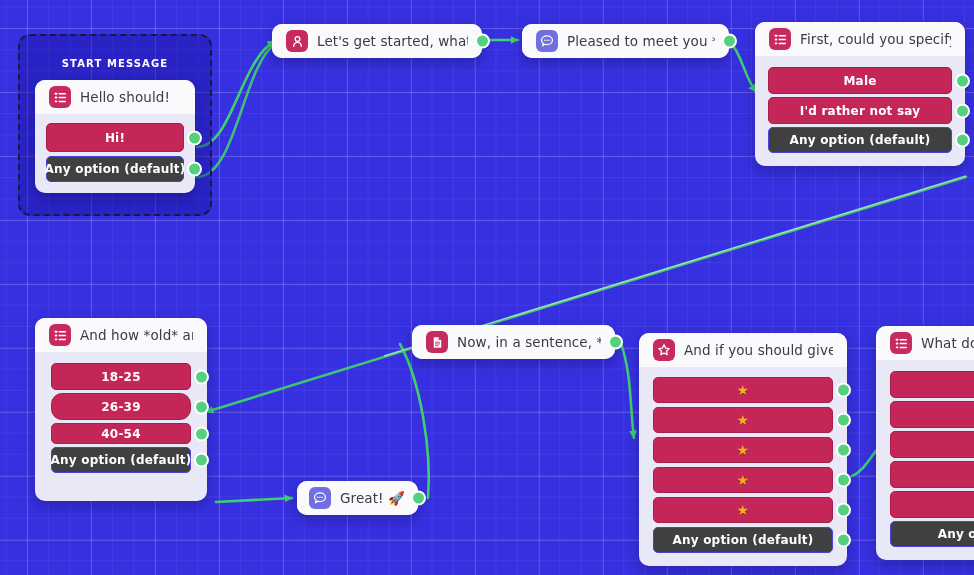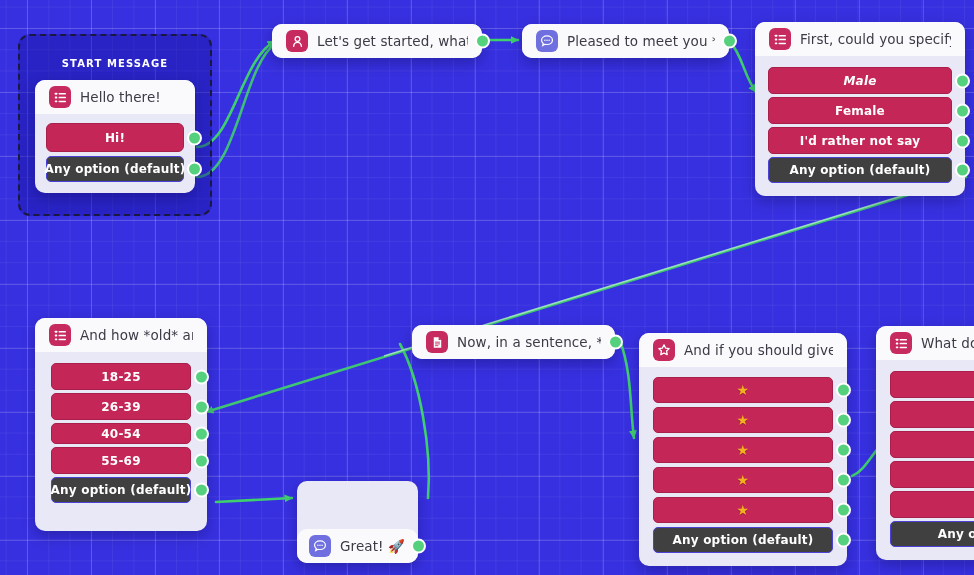--- a/index.html
+++ b/index.html
@@ -152,24 +152,24 @@
       <span class="ico ico-crimson">
         <svg width="13" height="13" viewBox="0 0 16 16">
           <rect x="1" y="2.2" width="3" height="2.3" rx="0.6" fill="#fff"></rect>
           <rect x="5.6" y="2.5" width="9.2" height="1.8" rx="0.8" fill="#fff"></rect>
           <rect x="1" y="6.9" width="3" height="2.3" rx="0.6" fill="#fff"></rect>
           <rect x="5.6" y="7.2" width="9.2" height="1.8" rx="0.8" fill="#fff"></rect>
           <rect x="1" y="11.6" width="3" height="2.3" rx="0.6" fill="#fff"></rect>
           <rect x="5.6" y="11.9" width="9.2" height="1.8" rx="0.8" fill="#fff"></rect>
         </svg>
       </span>
-      <span class="node-title">Hello there!</span>
+      <span class="node-title">Hello should!</span>
     </div>
     <div class="node-body">
-      <div class="opt opt-crimson" style="height:29px;border-radius:6px;">
+      <div class="opt opt-crimson" style="height:29px;">
         <span>Hi!</span>
         <span class="dot at-right"></span>
       </div>
       <div class="opt opt-default" style="height:26px;">
         <span>Any option (default)</span>
         <span class="dot at-right"></span>
       </div>
     </div>
   </div>
 
@@ -211,26 +211,22 @@
           <rect x="5.6" y="2.5" width="9.2" height="1.8" rx="0.8" fill="#fff"></rect>
           <rect x="1" y="6.9" width="3" height="2.3" rx="0.6" fill="#fff"></rect>
           <rect x="5.6" y="7.2" width="9.2" height="1.8" rx="0.8" fill="#fff"></rect>
           <rect x="1" y="11.6" width="3" height="2.3" rx="0.6" fill="#fff"></rect>
           <rect x="5.6" y="11.9" width="9.2" height="1.8" rx="0.8" fill="#fff"></rect>
         </svg>
       </span>
       <span class="node-title">First, could you specify you...</span>
     </div>
     <div class="node-body" style="padding:11px 13px 13px 13px;">
-      <div class="opt opt-crimson" style="height:27px;margin-bottom:3px;font-style:italic;">
+      <div class="opt opt-crimson" style="height:27px;margin-bottom:3px;">
         <span>Male</span>
-        <span class="dot at-right"></span>
-      </div>
-      <div class="opt opt-crimson" style="height:27px;margin-bottom:3px;">
-        <span>Female</span>
         <span class="dot at-right"></span>
       </div>
       <div class="opt opt-crimson" style="height:27px;margin-bottom:3px;">
         <span>I'd rather not say</span>
         <span class="dot at-right"></span>
       </div>
       <div class="opt opt-default" style="height:26px;">
         <span>Any option (default)</span>
         <span class="dot at-right"></span>
       </div>
@@ -249,30 +245,26 @@
           <rect x="5.6" y="11.9" width="9.2" height="1.8" rx="0.8" fill="#fff"></rect>
         </svg>
       </span>
       <span class="node-title">And how *old* are you?</span>
     </div>
     <div class="node-body" style="padding:11px 16px 28px 16px;">
       <div class="opt opt-crimson" style="height:27px;margin-bottom:3px;">
         <span>18-25</span>
         <span class="dot at-right"></span>
       </div>
-      <div class="opt opt-crimson" style="height:27px;margin-bottom:3px;">
+      <div class="opt opt-crimson" style="height:27px;margin-bottom:3px;border-radius:11px;">
         <span>26-39</span>
         <span class="dot at-right"></span>
       </div>
       <div class="opt opt-crimson" style="height:21px;margin-bottom:3px;">
         <span>40-54</span>
-        <span class="dot at-right"></span>
-      </div>
-      <div class="opt opt-crimson" style="height:27px;margin-bottom:3px;">
-        <span>55-69</span>
         <span class="dot at-right"></span>
       </div>
       <div class="opt opt-default" style="height:26px;">
         <span>Any option (default)</span>
         <span class="dot at-right"></span>
       </div>
     </div>
   </div>
 
   <div class="node" style="left:412px;top:325px;width:203px;">
@@ -285,21 +277,21 @@
           <rect x="5" y="9.2" width="6" height="1.1" fill="#c72a5e"></rect>
           <rect x="5" y="11.4" width="4" height="1.1" fill="#c72a5e"></rect>
         </svg>
       </span>
       <span class="node-title">Now, in a sentence, *what ...</span>
       <span class="dot head-right"></span>
     </div>
   </div>
 
   <div class="node" style="left:297px;top:481px;width:121px;">
-    <div class="node-head" style="padding:0 12px;margin-top:48px;">
+    <div class="node-head" style="padding:0 12px;">
       <span class="ico ico-indigo">
         <svg width="14" height="14" viewBox="0 0 16 16">
           <path d="M8 2.2 C11.6 2.2 14.2 4.3 14.2 7.1 C14.2 9.9 11.6 12 8 12
                    C7.2 12 6.5 11.9 5.8 11.7 L3.1 13.2 L3.7 10.8
                    C2.5 9.9 1.8 8.6 1.8 7.1 C1.8 4.3 4.4 2.2 8 2.2 Z" fill="none" stroke="#fff" stroke-width="1.4"></path>
           <circle cx="5.6" cy="7.1" r=".85" fill="#fff"></circle>
           <circle cx="8" cy="7.1" r=".85" fill="#fff"></circle>
           <circle cx="10.4" cy="7.1" r=".85" fill="#fff"></circle>
         </svg>
       </span>

